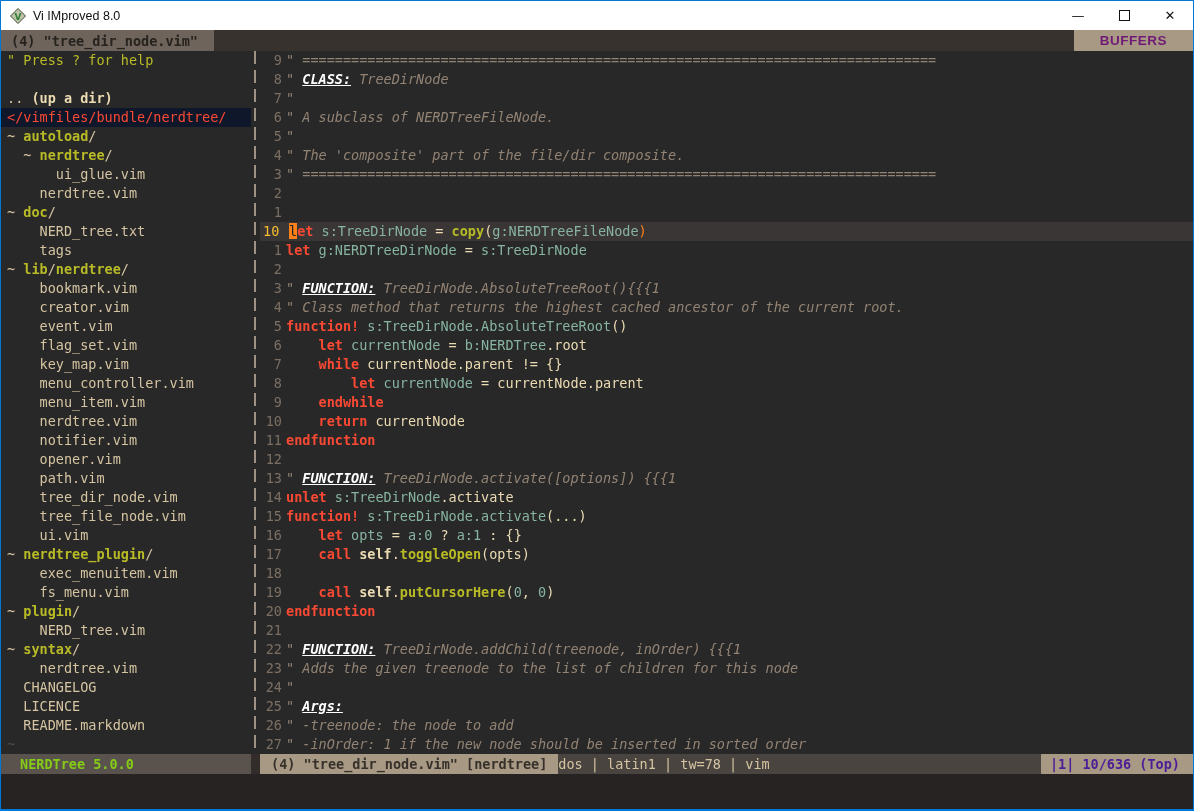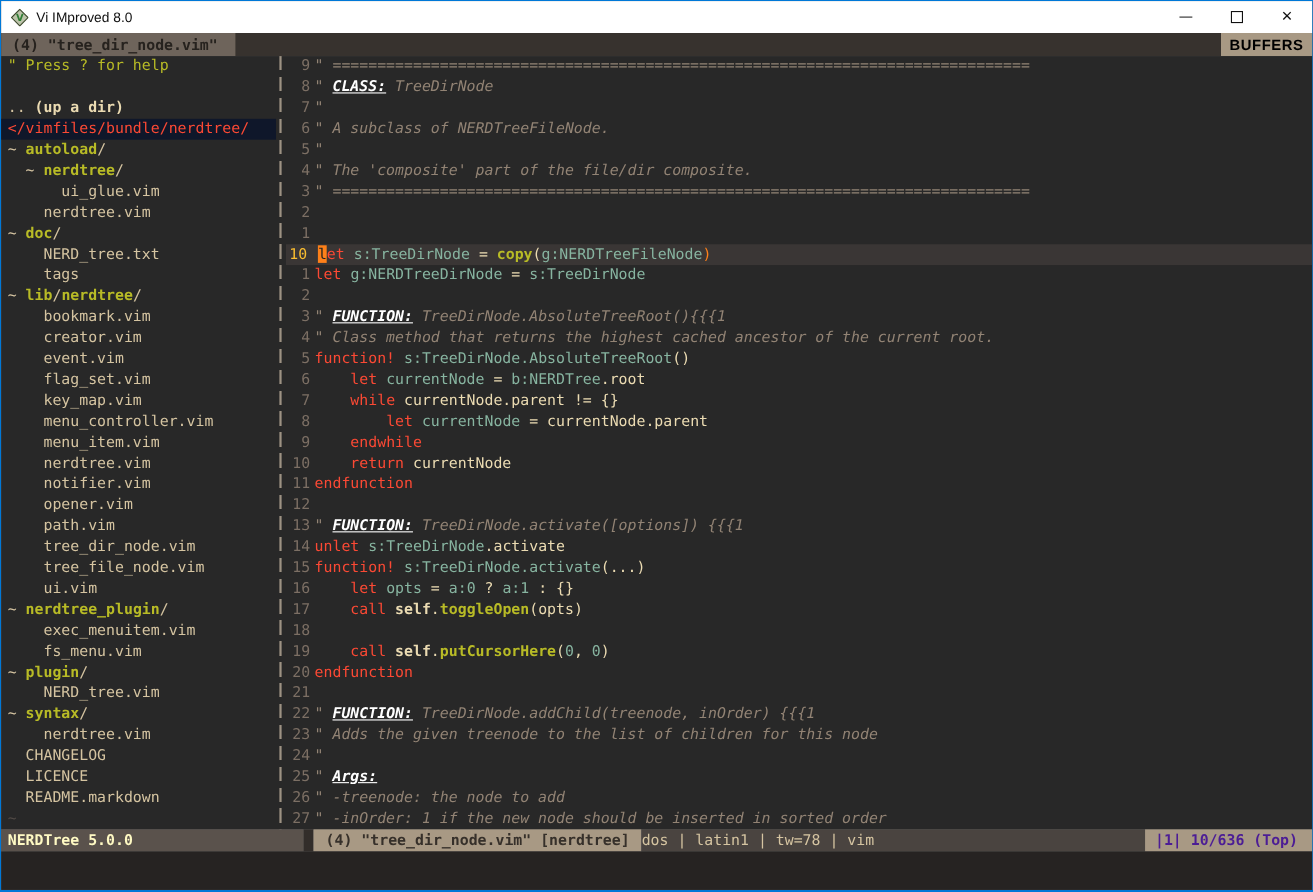--- a/index.html
+++ b/index.html
@@ -13,59 +13,59 @@
   .title-text{font-family:"Liberation Sans",sans-serif;font-size:12.5px;color:#101010;margin-left:7px;text-align:center;}
   .controls{margin-left:auto;display:flex;height:100%;}
   .ctrl{width:46px;display:flex;align-items:center;justify-content:center;
         color:#111;font-size:13px;font-family:"DejaVu Sans",sans-serif;cursor:default;}
   .maxbox{width:9px;height:9px;border:1px solid #111;display:inline-block;}
   
   .tabline{height:21px;background:#37322e;display:flex;align-items:stretch;flex:none;}
   .tab{background:#6e645b;color:#26221e;font-weight:bold;font-size:13.5px;
        padding:0 16px 0 10px;display:flex;align-items:center;white-space:pre;}
   .tab-fill{flex:1;}
-  .buffers{background:#a89984;color:#000000;font-weight:bold;
+  .buffers{background:#a89984;color:#701a75;font-weight:bold;
            font-family:"Liberation Sans",sans-serif;font-size:13.5px;
-           padding:0 8px;display:flex;align-items:center;letter-spacing:.5px;}
+           padding:0 26px;display:flex;align-items:center;letter-spacing:.5px;}
   
   .main{flex:none;height:703px;display:flex;background:#282828;overflow:hidden;}
   .sidebar{width:250px;flex:none;box-sizing:border-box;overflow:hidden;}
   .vsep{width:9px;flex:none;position:relative;}
   .vsep::before{content:"";position:absolute;left:3px;top:0;bottom:0;width:2px;
     background:repeating-linear-gradient(to bottom,#9d9283 0 13px,rgba(0,0,0,0) 13px 19px);}
   .editor{flex:1;overflow:hidden;}
   .row{height:19px;line-height:19px;white-space:pre;padding-left:6px;font-size:13.5px;}
   .rootrow{background:#0f172a;}
   .crow{height:19px;line-height:19px;display:flex;font-size:13.5px;}
   .curline{background:#3a3635;}
   .num{width:22px;padding-right:4px;text-align:right;color:#7c6f64;flex:none;}
   .numcur{width:23px;padding-right:3px;padding-left:3px;text-align:left;color:#fabd2f;}
   .codetext{white-space:pre;}
   
   .c{color:#928374;font-style:italic;}
   .cb{color:#ffffff;font-style:italic;font-weight:bold;text-decoration:underline;}
-  .k{color:#fb4934;}
+  .k{color:#fb4934;font-weight:bold;}
   .v{color:#87b4a0;}
   .f{color:#b8bb26;font-weight:bold;}
   .sf{color:#ebdbb2;font-weight:bold;}
   .p{color:#ebdbb2;}
   .o{color:#fe8019;}
   .cur{background:#fe8019;color:#1d2021;}
   
   .h{color:#b8bb26;}
   .u{color:#ebdbb2;font-weight:bold;}
   .r{color:#fb4934;}
   .t{color:#d5c4a1;}
   .d{color:#b8bb26;font-weight:bold;}
   .fi{color:#d5c4a1;}
   .e{color:#504945;}
   
   .statusbar{height:20px;flex:none;display:flex;font-size:13.5px;line-height:20px;}
-  .st-left{width:275px;flex:none;background:#5a524c;color:#fef9c3;font-weight:bold;
-           padding-left:6px;box-sizing:border-box;white-space:pre;}
+  .st-left{width:250px;flex:none;background:#5a524c;color:#84cc16;font-weight:bold;
+           padding-left:19px;box-sizing:border-box;white-space:pre;}
   .st-gap{width:9px;flex:none;background:#322d2a;}
   .st-buf{background:#a89984;color:#36302a;font-weight:bold;padding:0 11px;white-space:pre;}
   .st-mid{flex:1;background:#4a4440;color:#d5c4a1;
           padding-right:9px;white-space:pre;}
   .st-ruler{background:#a89984;color:#4c1d95;font-weight:bold;padding:0 13px 16px 9px;white-space:pre;}
   
   .cmdline{height:35px;flex:1;background:#262322;}
 </style>
 </head>
 <body>

